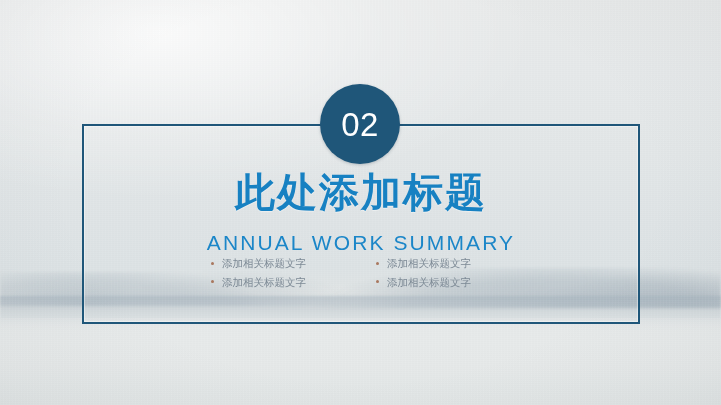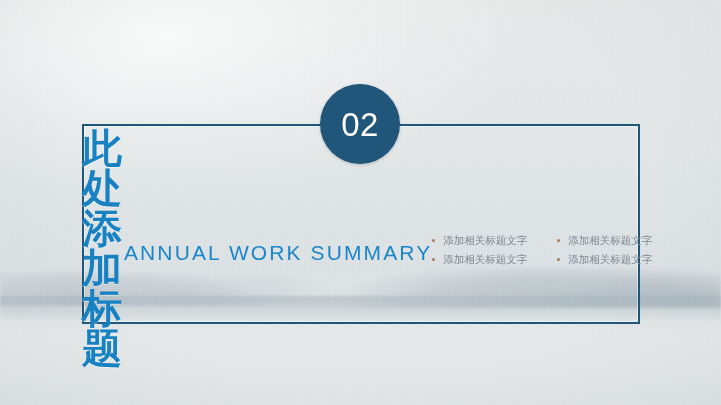--- a/index.html
+++ b/index.html
@@ -171,37 +171,38 @@
 
   
   .content {
     position: absolute;
     left: 82px;
     top: 124px;
     width: 558px;
     height: 200px;
     box-sizing: border-box;
     display: flex;
+    flex-direction: column;
     align-items: center;
     padding-top: 48px;
     text-align: center;
   }
 
   .title-cn {
     color: #1781c2;
     font-size: 40px;
     font-weight: bold;
     letter-spacing: 2px;
     line-height: 1;
     text-shadow: 0 1px 1px rgba(255,255,255,0.45);
     font-family: "DejaVu Sans", "Liberation Sans", sans-serif;
   }
 
   .title-en {
-    margin-top: 9px;
+    margin-top: 20px;
     color: #1b86c8;
     font-size: 21px;
     font-weight: 400;
     letter-spacing: 2.1px;
     line-height: 1;
     white-space: nowrap;
     font-family: "Liberation Sans", "DejaVu Sans", sans-serif;
   }
 
   

